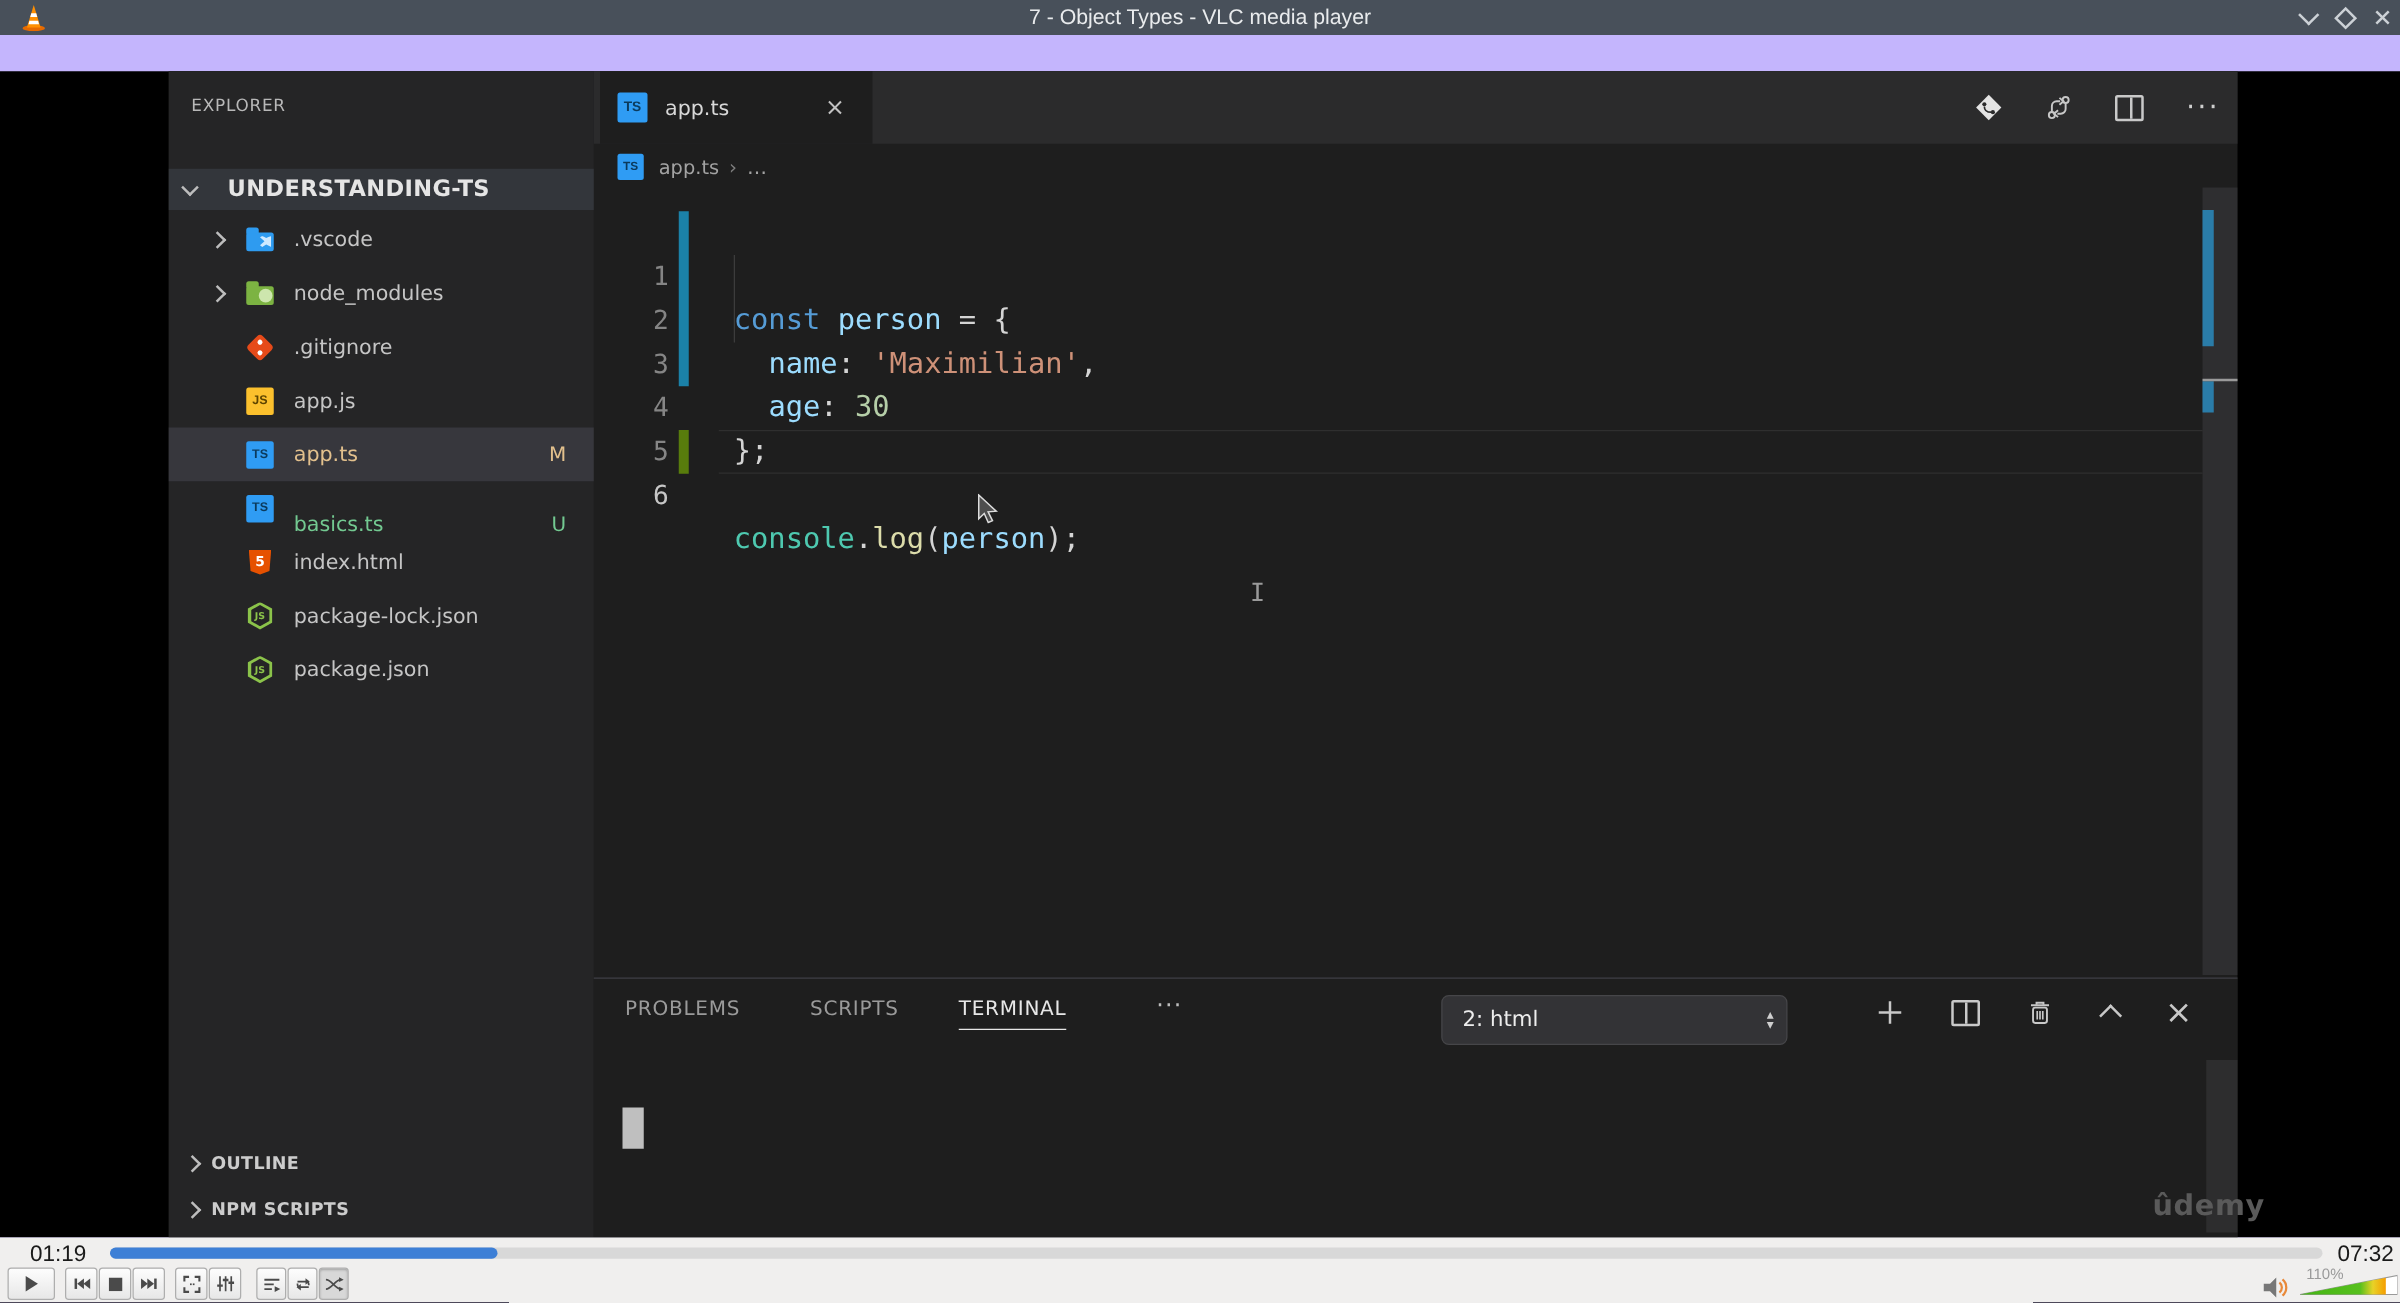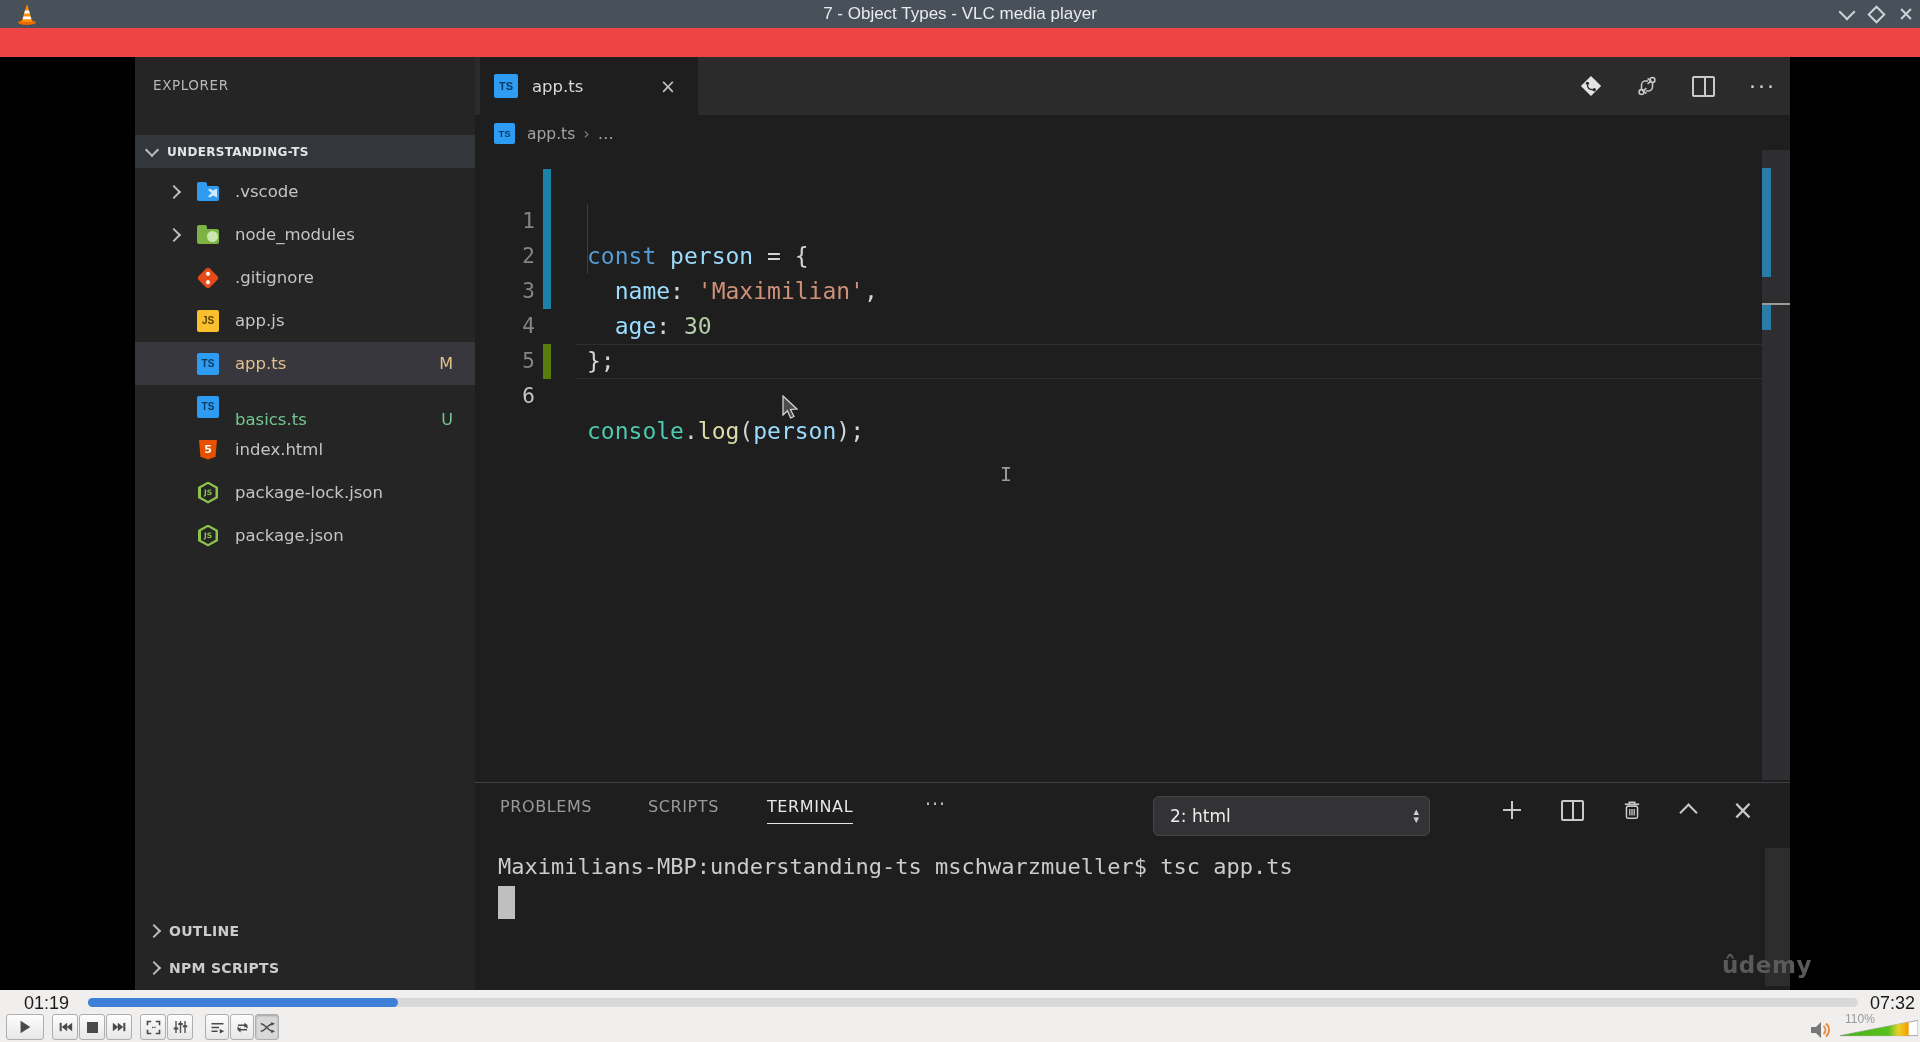--- a/index.html
+++ b/index.html
@@ -1,16 +1,16 @@
 <!DOCTYPE html>
 <html><head>
 <meta charset="utf-8">
 <style>
   html,body{margin:0;padding:0;background:#000;}
-  #root{position:relative;width:1920px;height:1042px;overflow:hidden;background:#ef4444;
+  #root{position:relative;width:1920px;height:1042px;overflow:hidden;background:#c4b5fd;
         font-family:"Liberation Sans",sans-serif;-webkit-font-smoothing:antialiased;}
   
   .titlebar{position:absolute;left:0;top:0;width:100%;height:28px;background:#48505a;
             display:flex;align-items:center;justify-content:center;}
   .titlebar .title{color:#e9ebed;font-size:17px;}
   .vlc-cone{position:absolute;left:16px;top:3px;}
   .winctl{position:absolute;right:8px;top:0;height:28px;display:flex;align-items:center;gap:17px;}
   .wc-chev{width:10px;height:10px;border-right:2px solid #ccd1d6;border-bottom:2px solid #ccd1d6;
            transform:rotate(45deg);margin-top:-4px;}
   .wc-diamond{width:9px;height:9px;border:2px solid #ccd1d6;transform:rotate(45deg);}
@@ -22,21 +22,21 @@
   .menubar span{font-size:14px;color:#141414;padding:0 11px;line-height:29px;cursor:default;}
   
   .video{position:absolute;left:0;top:57px;width:1920px;height:933px;background:#000;}
   .vscode{position:absolute;left:135px;top:0;width:1655px;height:933px;background:#1e1e1e;
           font-family:"DejaVu Sans",sans-serif;}
   
   .sidebar{position:absolute;left:0;top:0;width:340px;height:933px;background:#252526;}
   .expl-title{position:absolute;left:18px;top:20px;font-size:13.5px;letter-spacing:.6px;color:#b8b8b8;}
   .rootrow{position:absolute;left:0;top:78px;width:100%;height:33px;background:#33363b;
            display:flex;align-items:center;}
-  .rootrow .lbl{font-size:12px;font-weight:bold;color:#e5e5e5;letter-spacing:.3px;margin-left:10px;}
+  .rootrow .lbl{font-size:18px;font-weight:bold;color:#e5e5e5;letter-spacing:.3px;margin-left:25px;}
   .chev{display:inline-block;width:8px;height:8px;border-right:2px solid #bdbdbd;border-bottom:2px solid #bdbdbd;}
   .chev.down{transform:rotate(45deg);margin:-3px 0 0 12px;}
   .chev.right{transform:rotate(-45deg);}
   .frow{position:absolute;left:0;width:100%;height:43px;display:flex;align-items:center;}
   .frow .chev.right{margin-left:34px;}
   .frow .icon-slot{position:absolute;left:60px;width:26px;display:flex;justify-content:center;}
   .frow .fname{position:absolute;left:100px;font-size:16.5px;color:#c5c5c5;}
   .frow .badge{position:absolute;right:22px;font-size:16px;color:#c5c5c5;}
   .frow.selected{background:#37373d;}
   .frow.mod .fname,.frow.mod .badge{color:#e2c08d;}
@@ -339,21 +339,20 @@
               <path d="M5.5,3.5 V2 H10.5 V3.5" stroke="#c8c8c8" stroke-width="1.4" fill="none"></path>
               <rect x="3" y="5.5" width="10" height="11" rx="1.5" stroke="#c8c8c8" stroke-width="1.4" fill="none"></rect>
               <path d="M6,8 v6 M8,8 v6 M10,8 v6" stroke="#c8c8c8" stroke-width="1.2" fill="none"></path>
             </svg>
           </span>
           <span class="picon" style="left:1198px">
               <span class="chevup"></span>
             </span>
           <span class="picon px" style="left:1253px">×</span>
 
-          <div class="termline">Maximilians-MBP:understanding-ts mschwarzmueller$ tsc app.ts</div>
           <div class="termcursor"></div>
           <div class="panel-slider"></div>
         </div>
       </div>
 
       <div class="watermark">ûdemy</div>
 
       <svg class="mousecur" width="22" height="24" viewBox="0 0 22 24">
         <polygon points="1,1 15,14 8.5,14.5 12,21.5 8.6,23 5.4,15.8 1,20" fill="#4e4e4e" stroke="#dcdcdc" stroke-width="1.2"></polygon>
       </svg>

